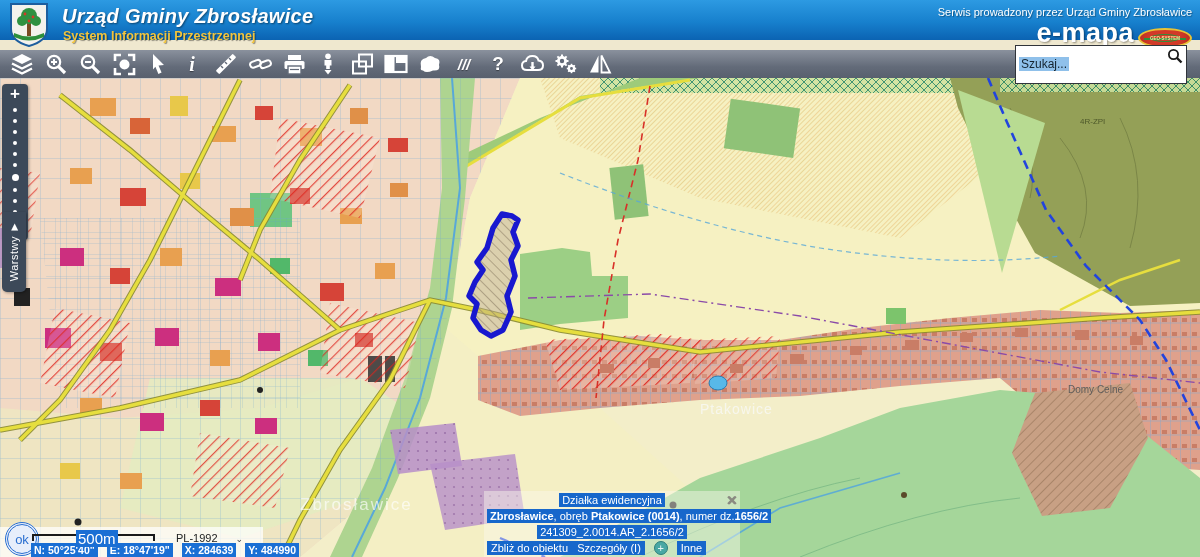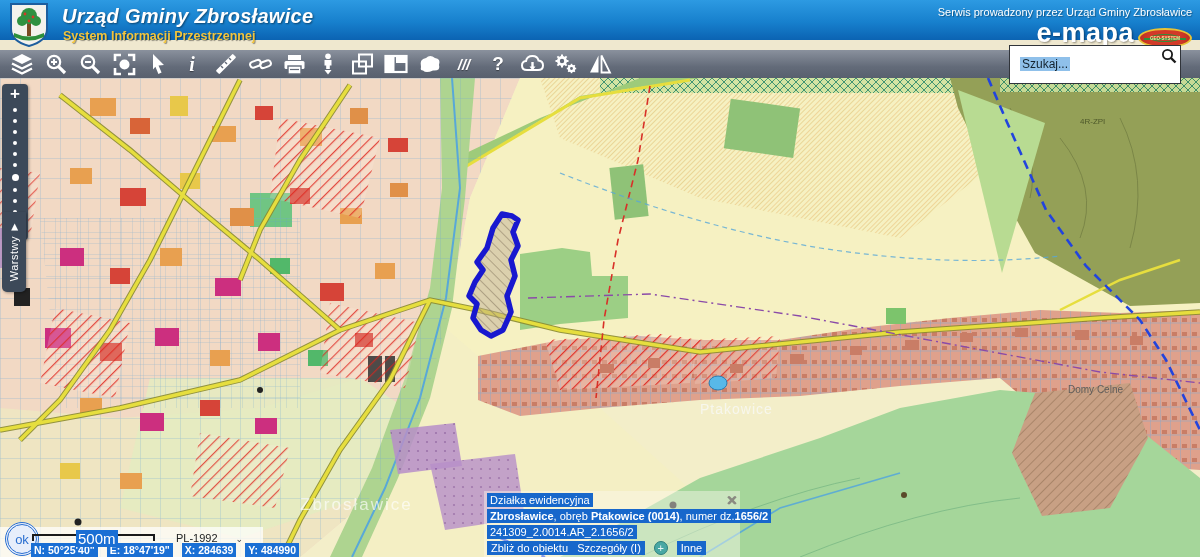--- a/index.html
+++ b/index.html
@@ -48,22 +48,22 @@
     background:linear-gradient(180deg,#8a919d,#636b79 60%, #58606e);
     display:flex; align-items:center; padding:0 5px; z-index:30;
   }
   .tbtn{
     width:34px; height:26px; display:flex; align-items:center; justify-content:center;
     cursor:pointer; flex:0 0 auto;
   }
   .tbtn svg{ display:block; }
   .tbtn .glyph{ color:#fff; font-weight:bold; font-size:17px; text-shadow:0 1px 1px rgba(0,0,0,.4); }
   .search-wrap{
-    margin-left:auto; margin-right:14px; width:172px; height:39px; background:#fff;
-    border:1px solid #30343a; display:flex; align-items:center; padding:0 10px; position:relative;
+    margin-left:auto; margin-right:8px; width:172px; height:39px; background:#fff;
+    border:1px solid #30343a; display:flex; align-items:center; padding:0 3px; position:relative;
   }
   .search-text{
     font-size:12px; color:#14232f; background:#8fc0ea; padding:0 2px;
   }
   .search-mag{ position:absolute; right:3px; top:2px; }
   
   .zoombar{
     position:absolute; left:2px; top:84px; width:26px; z-index:25;
     background:#3c4959; border-radius:4px; padding:2px 0 4px 0;
     display:flex; flex-direction:column; align-items:center;
@@ -87,21 +87,21 @@
   
   .map{ position:absolute; top:78px; left:0; width:1200px; height:479px; z-index:1; cursor:crosshair; }
   
   .popup{
     position:absolute; left:484px; top:491px; width:256px; z-index:40;
     background:rgba(250,248,238,.45); padding:2px 3px 3px 3px; font-size:11px;
   }
   .chip{
     display:inline-block; background:#1767cb; color:#fff; padding:1px 3px; line-height:12px;
   }
-  .popup .row{ margin-bottom:2px; white-space:nowrap; }
+  .popup .row{ margin-bottom:2px; white-space:nowrap;text-align:center; }
   .popup .close{
     position:absolute; right:3px; top:2px; color:#8a8a82; font-size:13px; font-weight:bold;
     cursor:pointer; text-shadow:1px 0 0 #8a8a82;
   }
   .popup b{ font-weight:bold; }
   .popup .actions{ display:flex; align-items:center; gap:9px; }
   .popup .act-chip{ background:#1767cb; color:#fff; padding:1px 4px; cursor:pointer; }
   .plusbtn{
     width:14px; height:14px; border-radius:50%; background:#49a8a4; border:1px solid #2d7f7c;
     color:#e8f6f5; font-size:11px; line-height:12px; text-align:center; cursor:pointer; flex:0 0 auto;

